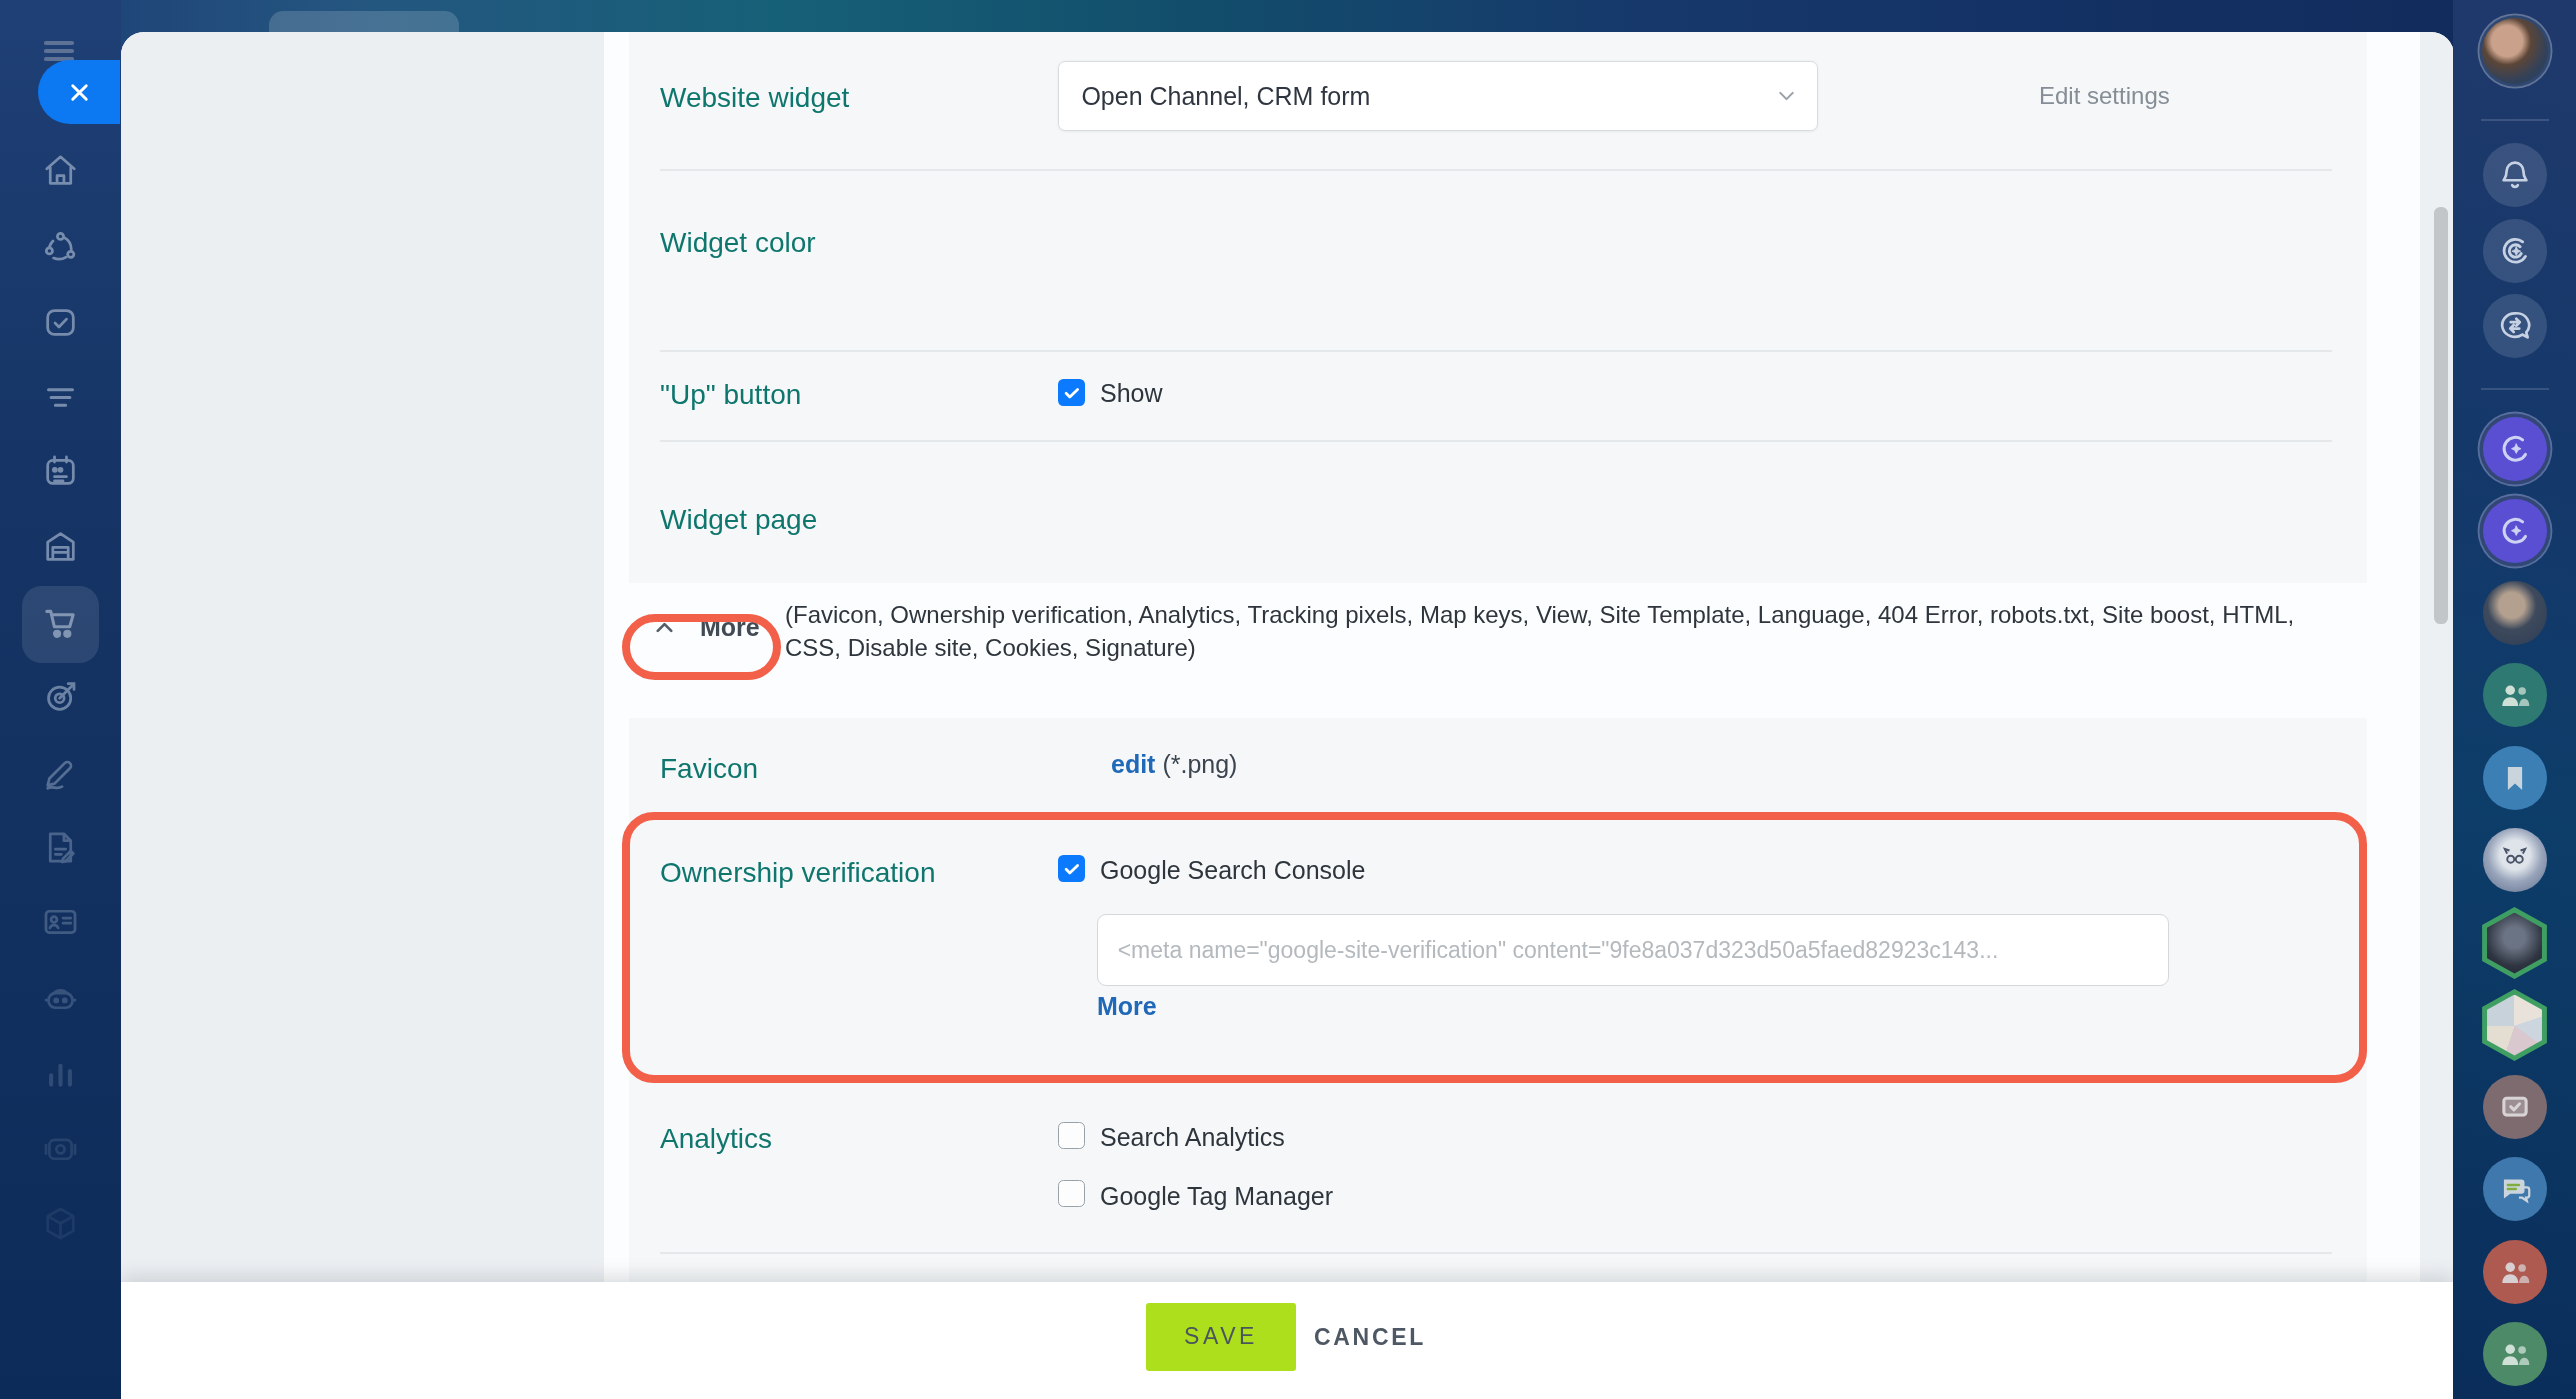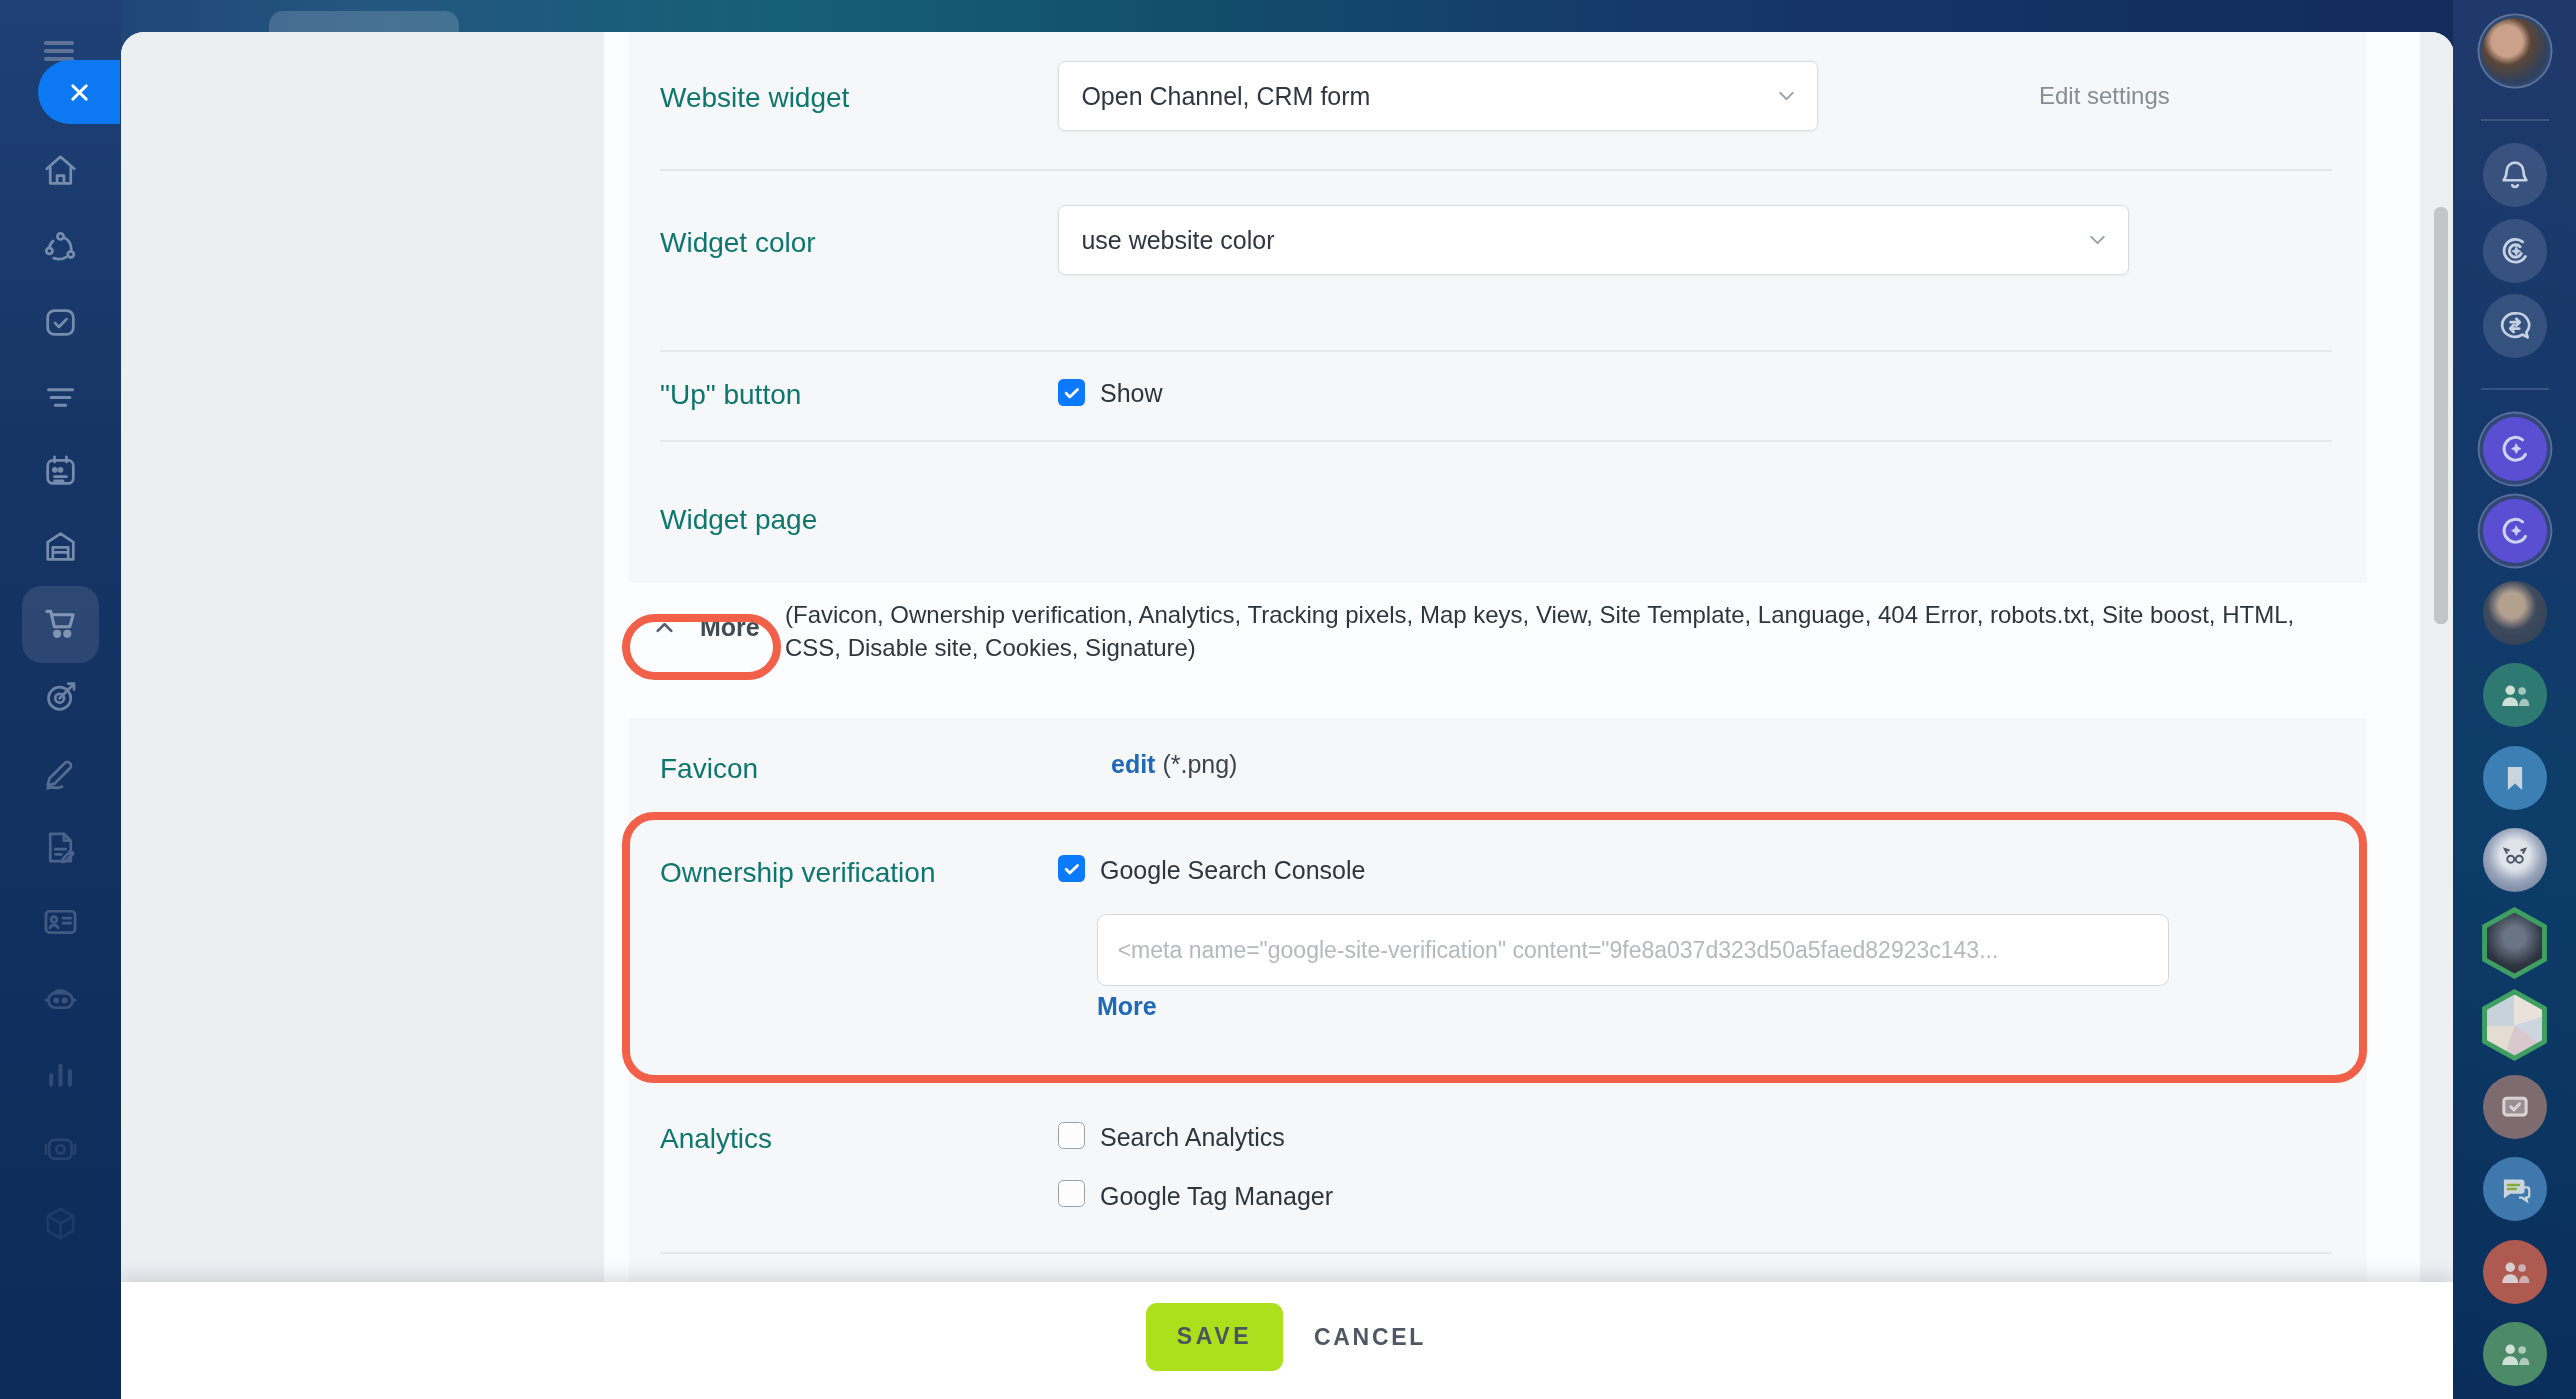--- a/index.html
+++ b/index.html
@@ -49,22 +49,22 @@
   .text-input{position:absolute;background:#fff;border:1.8px solid #d4d8db;border-radius:9px;
     display:flex;align-items:center;padding:0 19.7px;}
   .text-input .ph{font-size:23px;color:#b4b9bd;white-space:nowrap;overflow:hidden;}
   .more-link{position:absolute;left:468px;top:274px;font-size:25px;font-weight:bold;}
   
   .gutter{position:absolute;left:2299px;top:0;width:34px;height:1250px;background:#edf0f3;}
   .thumb{position:absolute;left:14.3px;top:175px;width:13.4px;height:417px;border-radius:6.3px;background:#c2c6c9;cursor:grab;}
   
   .bottom-bar{position:absolute;left:0;top:1250px;width:2333px;height:117px;background:#ffffff;
     box-shadow:0 -7.2px 16px rgba(100,110,122,0.20);}
-  .save-btn{position:absolute;left:1025px;top:20.6px;width:137px;height:68px;border-radius:11px;border:none;
-    background:#addf1d;color:#4a555d;font-size:23px;font-weight:bold;letter-spacing:3.6px;cursor:pointer;}
+  .save-btn{position:absolute;left:1025px;top:20.6px;width:150px;height:68px;border-radius:3px;border:none;
+    background:#addf1d;color:#4a555d;font-size:23px;font-weight:normal;letter-spacing:3.6px;cursor:pointer;}
   .cancel-btn{position:absolute;left:1187px;top:21.5px;height:68px;border:none;background:transparent;
     color:#4e5864;font-size:23px;font-weight:bold;letter-spacing:2.7px;cursor:pointer;}
   
   .anno{position:absolute;border:8px solid #f2604a;pointer-events:none;}
   .anno-oval{left:501px;top:582px;width:159px;height:66px;border-radius:36px;}
   .anno-rect{left:501px;top:780px;width:1745px;height:271px;border-radius:32px;}
   
   .right-rail{position:absolute;left:2453px;top:0;width:123px;height:1400px;
     background:linear-gradient(195deg,#20396c 0%,#14386a 34%,#0d3d69 58%,#0a2d5a 100%);}
   .rr-item{position:absolute;left:50%;transform:translateX(-50%);width:64px;height:64px;border-radius:50%;
@@ -215,26 +215,20 @@
       <div class="dd" style="left:429px;top:29px;width:760px;height:70px">
         <span>Open Channel, CRM form</span>
         <svg class="chev" viewBox="0 0 24 24" fill="none" stroke="currentColor" stroke-width="2" stroke-linecap="round" stroke-linejoin="round">
             <path d="M6 9 l6 6 6-6"></path>
           </svg>
       </div>
       <div class="action-link" style="left:1410px;top:50px">Edit settings</div>
       <div class="divider" style="top:137px"></div>
 
       <div class="lbl" style="top:195px">Widget color</div>
-      <div class="dd" style="left:429px;top:173px;width:1071px;height:70px">
-        <span>use website color</span>
-        <svg class="chev" viewBox="0 0 24 24" fill="none" stroke="currentColor" stroke-width="2" stroke-linecap="round" stroke-linejoin="round">
-            <path d="M6 9 l6 6 6-6"></path>
-          </svg>
-      </div>
       <div class="divider" style="top:318px"></div>
 
       <div class="lbl" style="top:347px">"Up" button</div>
       <div class="cb checked" style="left:429px;top:347px">
         <svg viewBox="0 0 24 24" fill="none" stroke="#ffffff" stroke-width="3.4" stroke-linecap="round" stroke-linejoin="round">
             <path d="M5 12.5 l4.5 4.5 L19 8"></path>
           </svg>
       </div>
       <div class="opt-label" style="left:471px;top:347px">Show</div>
       <div class="divider" style="top:408px"></div>

